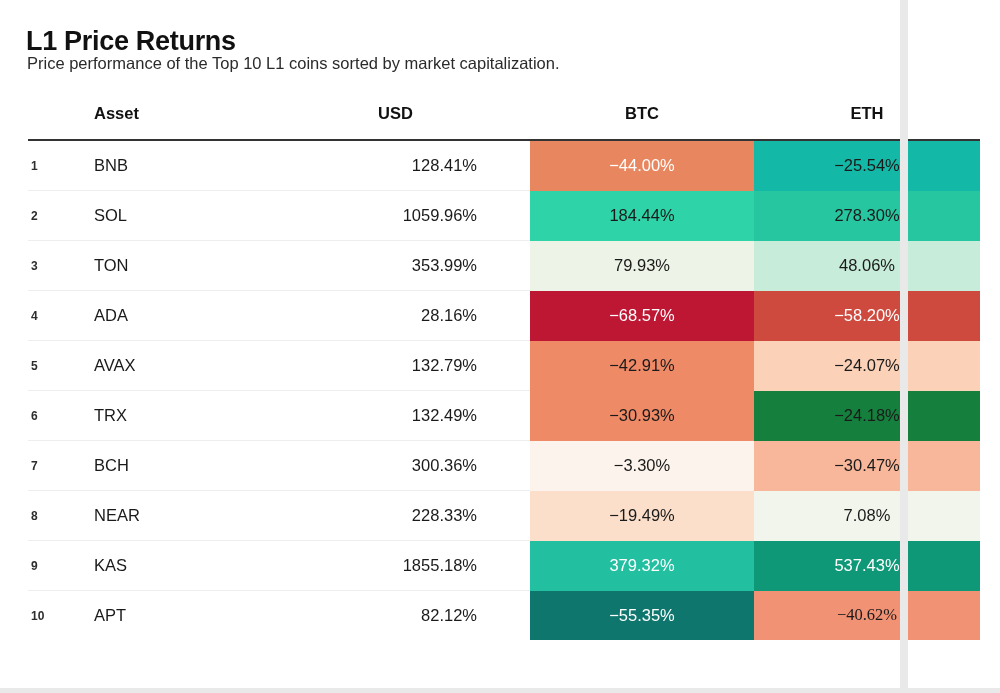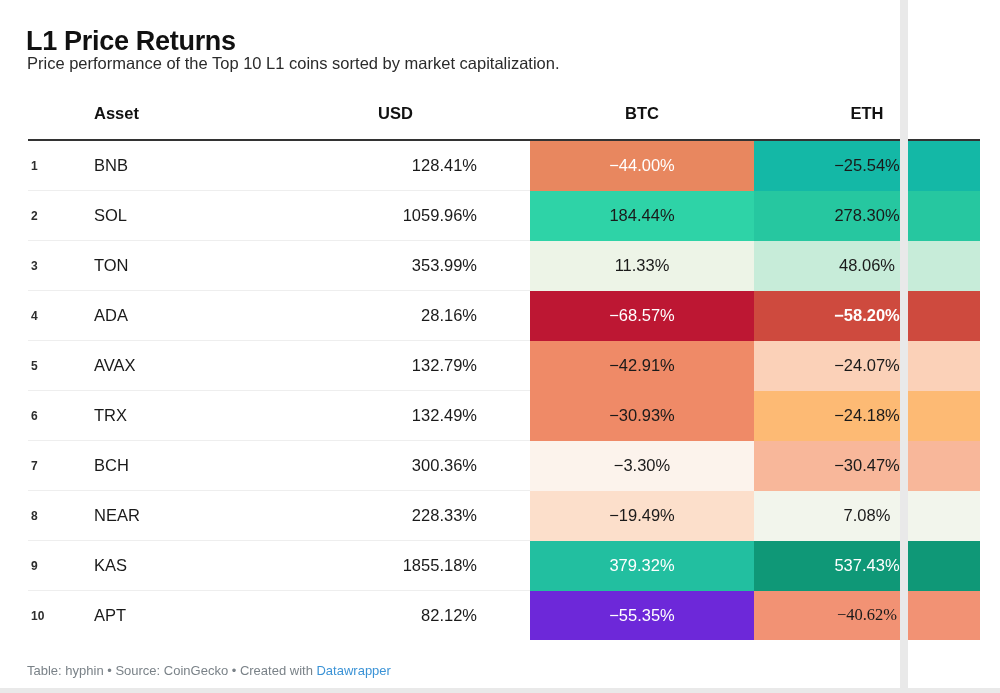--- a/index.html
+++ b/index.html
@@ -163,43 +163,43 @@
           <td class="rank plain">2</td>
           <td class="asset plain">SOL</td>
           <td class="usd plain">1059.96%</td>
           <td class="heat" style="background:#2ed3a7;color:#1a1a1a;">184.44%</td>
           <td class="heat" style="background:#26c7a0;color:#1a1a1a;">278.30%</td>
         </tr>
         <tr>
           <td class="rank plain">3</td>
           <td class="asset plain">TON</td>
           <td class="usd plain">353.99%</td>
-          <td class="heat" style="background:#edf4e7;color:#1a1a1a;">11.33%</td>
+          <td class="heat" style="background:#edf4e7;color:#1a1a1a;">79.93%</td>
           <td class="heat" style="background:#c7ecd9;color:#1a1a1a;">48.06%</td>
         </tr>
         <tr>
           <td class="rank plain">4</td>
           <td class="asset plain">ADA</td>
           <td class="usd plain">28.16%</td>
           <td class="heat" style="background:#bd1733;color:#ffffff;">−68.57%</td>
-          <td class="heat" style="background:#ce4a3e;color:#ffffff;font-weight:bold;">−58.20%</td>
+          <td class="heat" style="background:#ce4a3e;color:#ffffff;">−58.20%</td>
         </tr>
         <tr>
           <td class="rank plain">5</td>
           <td class="asset plain">AVAX</td>
           <td class="usd plain">132.79%</td>
           <td class="heat" style="background:#ef8a67;color:#1a1a1a;">−42.91%</td>
           <td class="heat" style="background:#fbd1b8;color:#1a1a1a;">−24.07%</td>
         </tr>
         <tr>
           <td class="rank plain">6</td>
           <td class="asset plain">TRX</td>
           <td class="usd plain">132.49%</td>
           <td class="heat" style="background:#ef8a67;color:#1a1a1a;">−30.93%</td>
-          <td class="heat" style="background:#fdba74;color:#1a1a1a;">−24.18%</td>
+          <td class="heat" style="background:#15803d;color:#1a1a1a;">−24.18%</td>
         </tr>
         <tr>
           <td class="rank plain">7</td>
           <td class="asset plain">BCH</td>
           <td class="usd plain">300.36%</td>
           <td class="heat" style="background:#fcf3ec;color:#1a1a1a;">−3.30%</td>
           <td class="heat" style="background:#f8b79a;color:#1a1a1a;">−30.47%</td>
         </tr>
         <tr>
           <td class="rank plain">8</td>
@@ -212,25 +212,22 @@
           <td class="rank plain">9</td>
           <td class="asset plain">KAS</td>
           <td class="usd plain">1855.18%</td>
           <td class="heat" style="background:#22bfa0;color:#ffffff;">379.32%</td>
           <td class="heat" style="background:#0f9877;color:#ffffff;">537.43%</td>
         </tr>
         <tr>
           <td class="rank plain">10</td>
           <td class="asset plain">APT</td>
           <td class="usd plain">82.12%</td>
-          <td class="heat" style="background:#6d28d9;color:#ffffff;">−55.35%</td>
+          <td class="heat" style="background:#0f766e;color:#ffffff;">−55.35%</td>
           <td class="heat" style="background:#f29274;color:#1a1a1a;font-family:Liberation Serif, serif;">−40.62%</td>
         </tr>
       </tbody>
   </table>
 
-  <div class="footer">
-    <span>Table: hyphin • Source: CoinGecko • Created with </span><a href="#">Datawrapper</a>
-  </div>
 
   <div class="edge-right"></div>
   <div class="edge-bottom"></div>
 </div>
 
 </body></html>

